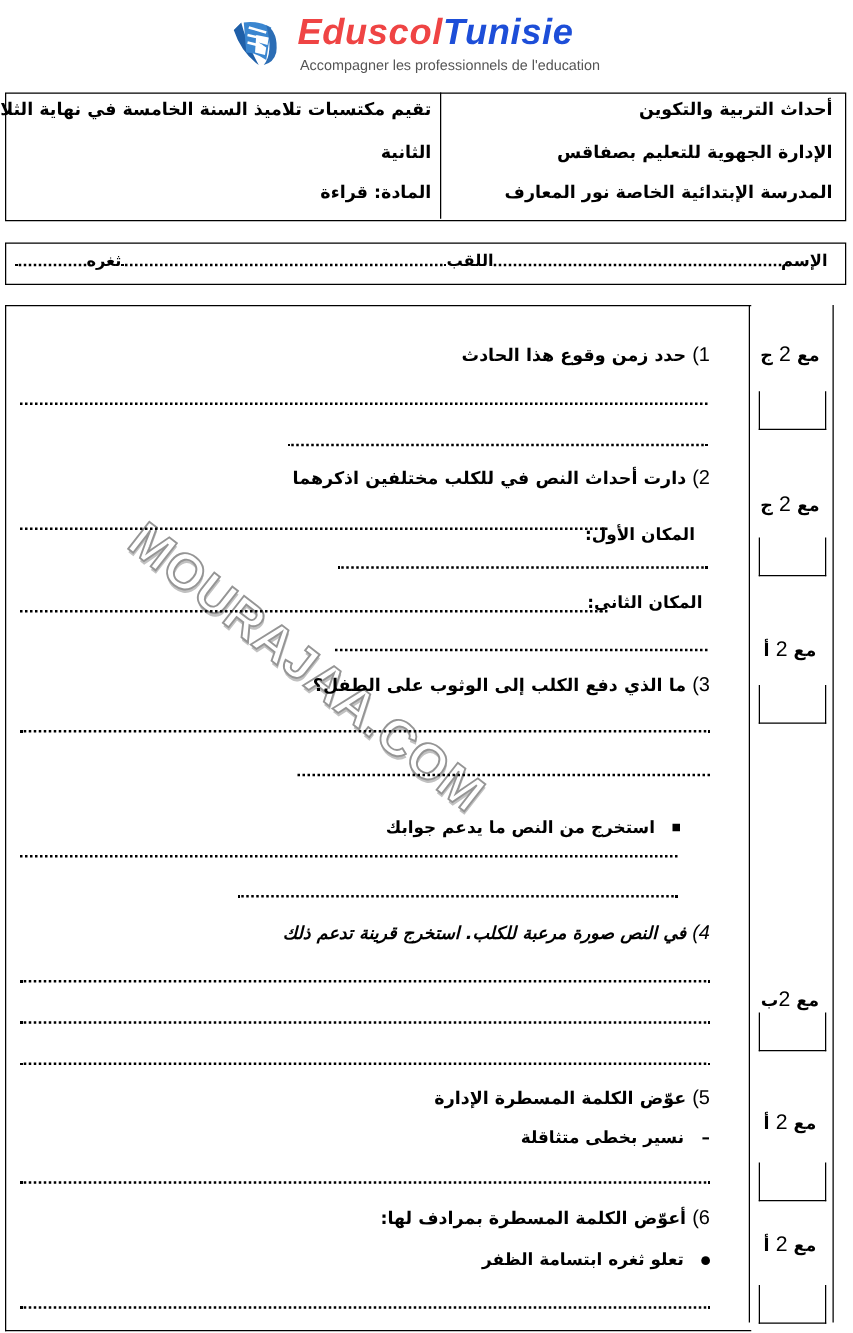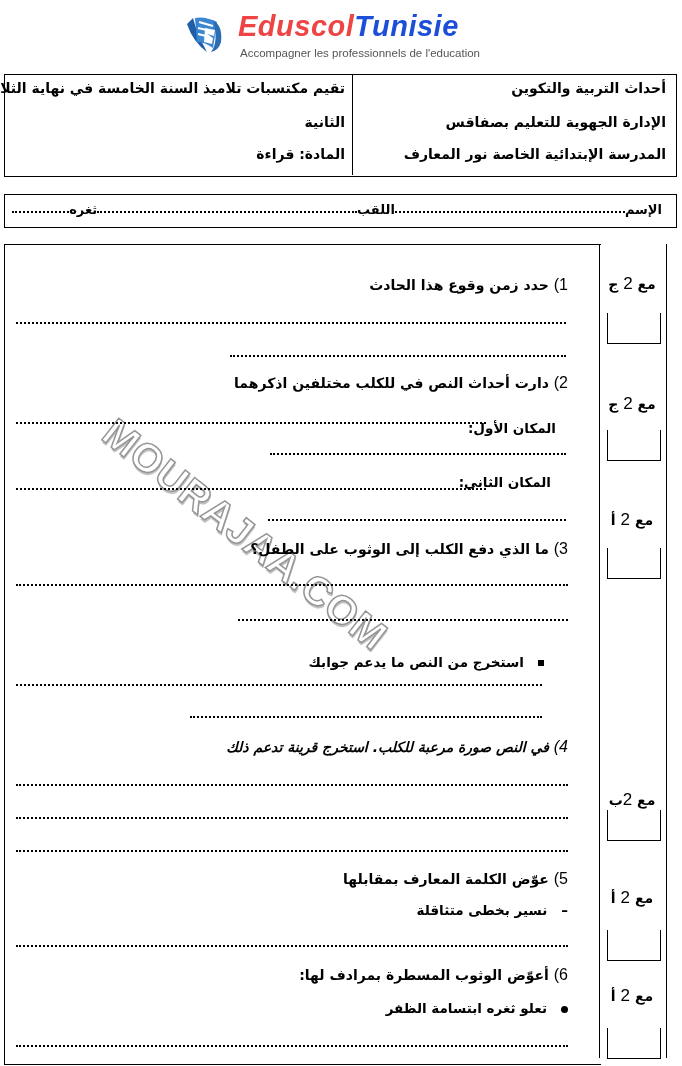--- a/index.html
+++ b/index.html
@@ -95,21 +95,21 @@
 <div class="abs dots" style="left:16px; top:322px; width:550px;"></div>
 <div class="abs dots" style="left:230px; top:355px; width:336px;"></div>
 
 <div class="abs ar q" style="right:114px; top:374px;">
   <span class="num">2)</span>
   <span>دارت أحداث النص في للكلب مختلفين اذكرهما</span>
 </div>
 <div class="abs ar sub" style="right:126px; top:408px;margin-top:12px;">المكان الأول:</div>
 <div class="abs dots" style="left:16px; top:422px; width:470px;"></div>
 <div class="abs dots" style="left:270px; top:453px; width:296px;"></div>
-<div class="abs ar sub" style="right:131px; top:474px;">المكان الثاني:</div>
+<div class="abs ar sub" style="right:120px; top:474px;">المكان الثاني:</div>
 <div class="abs dots" style="left:16px; top:488px; width:470px;"></div>
 <div class="abs dots" style="left:268px; top:519px; width:298px;"></div>
 
 <div class="abs ar q" style="right:114px; top:540px;">
   <span class="num">3)</span>
   <span>ما الذي دفع الكلب إلى الوثوب على الطفل؟</span>
 </div>
 <div class="abs dots" style="left:16px; top:584px; width:552px;"></div>
 <div class="abs dots" style="left:238px; top:619px; width:330px;"></div>
 <div class="abs ar sub" style="right:138px; top:654px;">
@@ -121,30 +121,30 @@
 <div class="abs ar q" style="right:114px; top:738px;font-style:italic;">
   <span class="num">4)</span>
   <span>في النص صورة مرعبة للكلب. استخرج قرينة تدعم ذلك</span>
 </div>
 <div class="abs dots" style="left:16px; top:784px; width:552px;"></div>
 <div class="abs dots" style="left:16px; top:817px; width:552px;"></div>
 <div class="abs dots" style="left:16px; top:850px; width:552px;"></div>
 
 <div class="abs ar q" style="right:114px; top:870px;">
   <span class="num">5)</span>
-  <span>عوّض الكلمة المعارف بمقابلها</span>
+  <span>عوّض الكلمة المسطرة الإدارة</span>
 </div>
 <div class="abs ar sub" style="right:114px; top:902px;">
   <span style="margin-left:14px;">–</span><span>نسير بخطى متثاقلة</span>
 </div>
 <div class="abs dots" style="left:16px; top:945px; width:552px;"></div>
 
 <div class="abs ar q" style="right:114px; top:966px;">
   <span class="num">6)</span>
-  <span>أعوّض الوثوب المسطرة بمرادف لها:</span>
+  <span>أعوّض الكلمة المسطرة بمرادف لها:</span>
 </div>
 <div class="abs ar sub" style="right:114px; top:1000px;">
   <span class="bullet-dot"></span><span>تعلو ثغره ابتسامة الظفر</span>
 </div>
 <div class="abs dots" style="left:16px; top:1045px; width:552px;"></div>
 
 <div class="abs mark" style="top:274px;">
   <span>مع</span> <span class="d">2</span> <span>ج</span>
 </div>
 <div class="abs mbox" style="top:313px;"></div>

